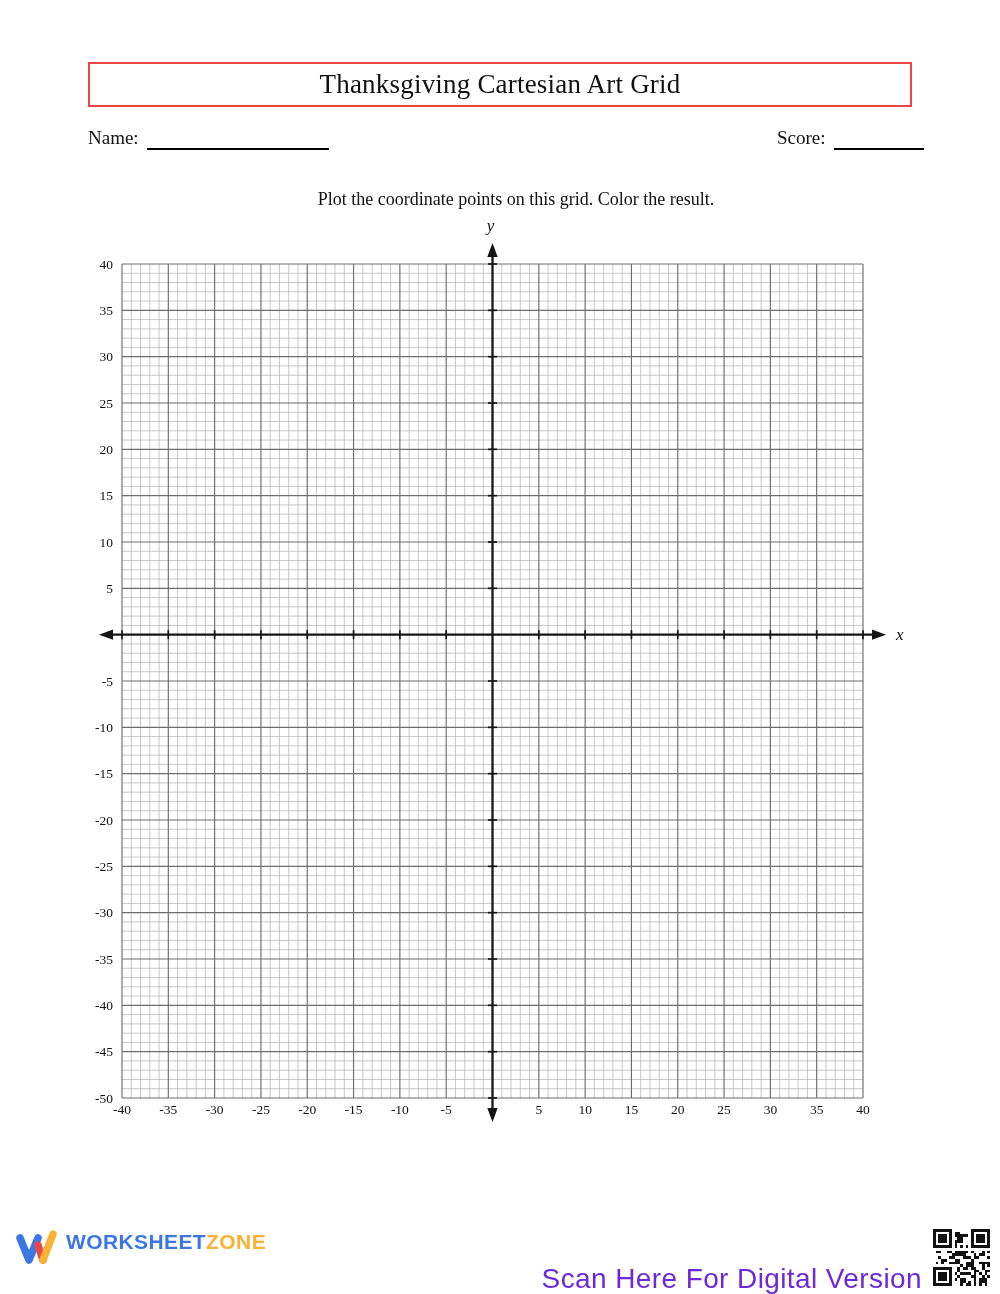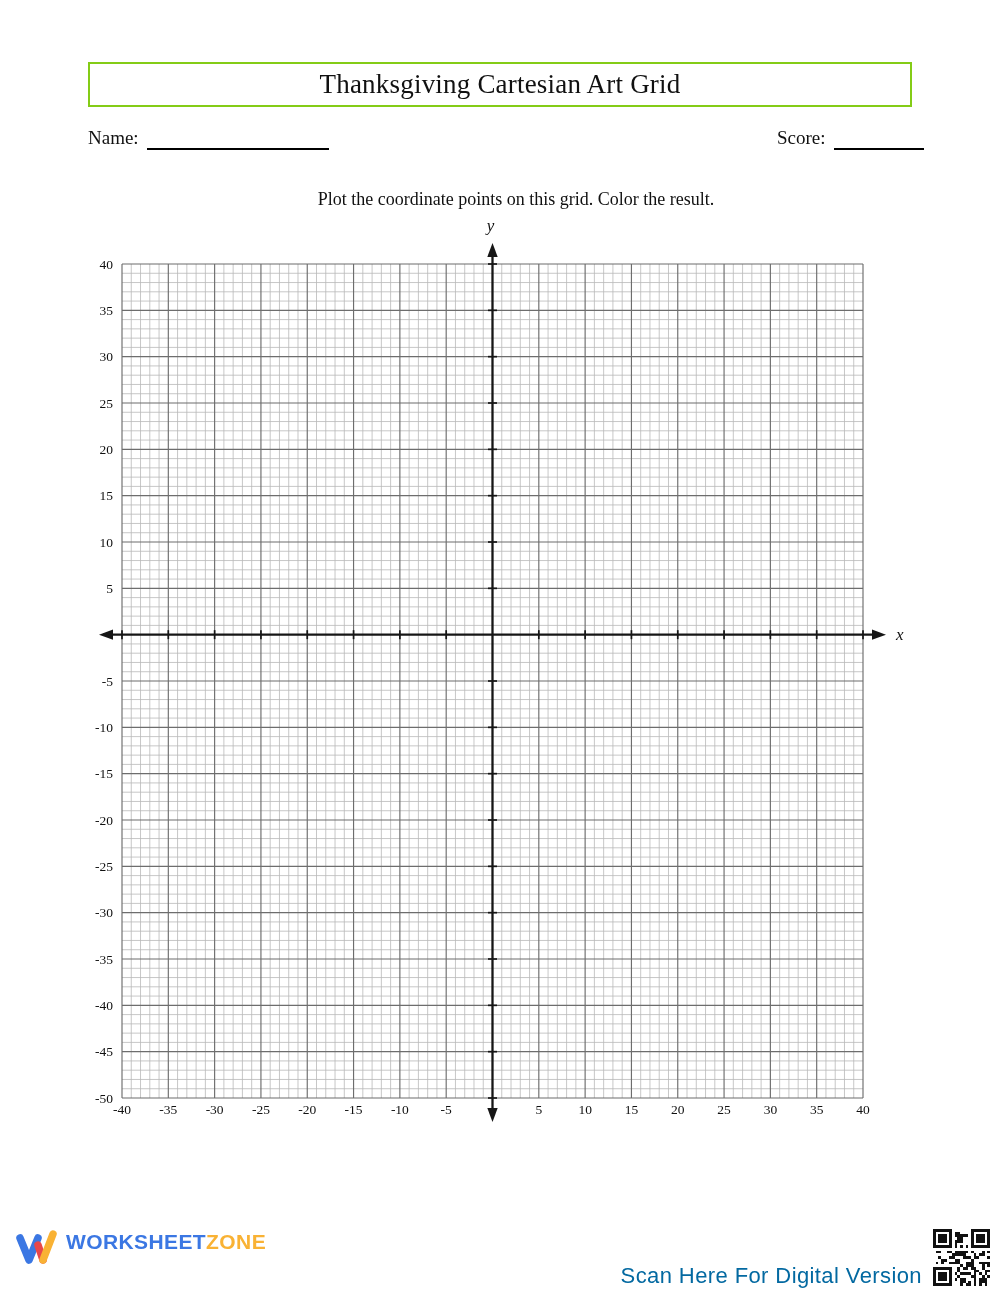--- a/index.html
+++ b/index.html
@@ -3,21 +3,21 @@
 <meta charset="utf-8">
 <style>
   html,body{margin:0;padding:0;background:#ffffff;}
   .page{
     position:relative;width:1000px;height:1294px;background:#ffffff;overflow:hidden;
     font-family:"Liberation Serif", serif;color:#111;
   }
   
   .title-box{
     position:absolute;left:88px;top:62px;width:824px;height:45px;
-    border:2px solid #84cc16;box-sizing:border-box;
+    border:2px solid #ef4444;box-sizing:border-box;
     display:flex;align-items:center;justify-content:center;
   }
   .title-box h1{
     margin:0;font-size:27px;font-weight:400;letter-spacing:0.2px;
     font-family:"Liberation Serif", serif;
   }
   
   .meta-row{position:absolute;left:0;top:127px;width:799px;height:30px;}
   .meta-field{position:absolute;top:0;white-space:nowrap;font-size:19px;}
   .meta-field .meta-label{vertical-align:baseline;}
@@ -43,22 +43,22 @@
     position:absolute;left:16px;top:1230px;height:42px;
     display:flex;align-items:flex-start;
   }
   .logo-mark{display:block;}
   .logo-text{
     font-family:"Liberation Sans", sans-serif;font-weight:700;
     font-size:21px;letter-spacing:0.4px;margin-left:8px;white-space:nowrap;
   }
   .scan-text{
     position:absolute;right:78px;top:1263px;
-    font-family:"Liberation Sans", sans-serif;font-size:22px;font-weight:500;
-    letter-spacing:0.4px;color:#0369a1;white-space:nowrap;
+    font-family:"Liberation Sans", sans-serif;font-size:28px;font-weight:500;
+    letter-spacing:0.4px;color:#6d28d9;white-space:nowrap;
   }
   .qr{position:absolute;left:933px;top:1229px;}
 </style>
 </head>
 <body>
 
 <div class="page">
 
   <div class="title-box">
     <h1>Thanksgiving Cartesian Art Grid</h1>

